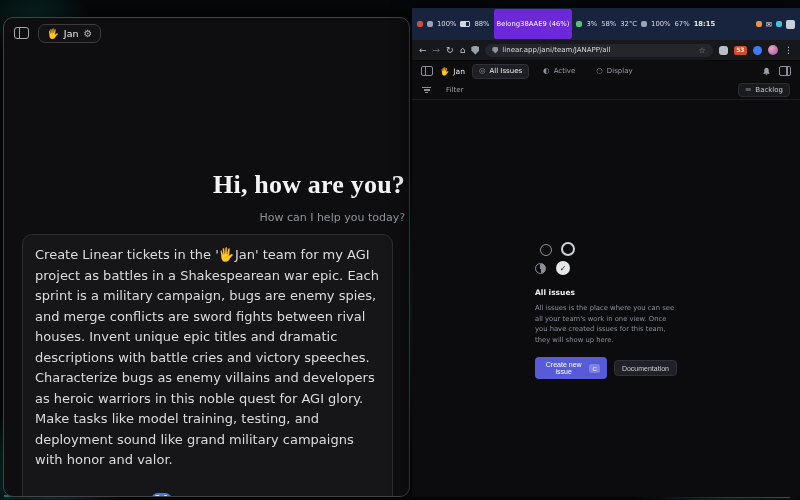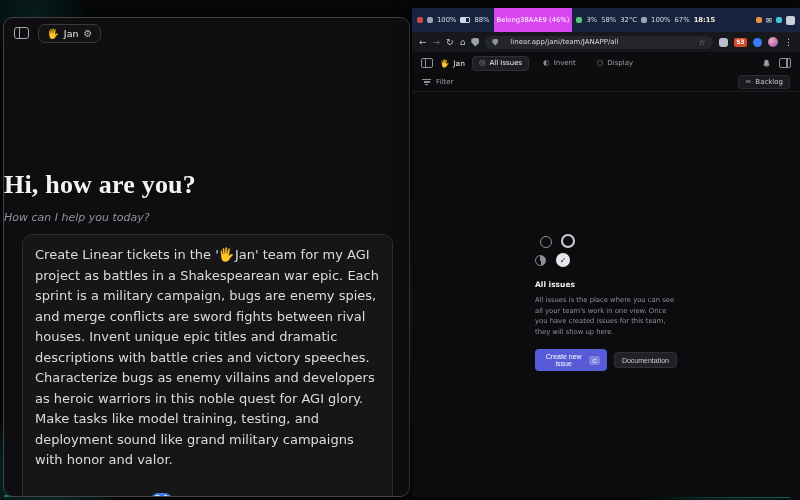--- a/index.html
+++ b/index.html
@@ -25,79 +25,79 @@
     background:#0e0e10;border:1px solid #434347;border-radius:10px;
     display:flex;flex-direction:column;overflow:hidden;
     box-shadow:0 0 24px rgba(0,0,0,.65);
   }
   .jan-titlebar{height:30px;flex:none;display:flex;align-items:center;gap:9px;padding:0 10px;}
   .icon-sidebar{width:13px;height:10px;border:1.2px solid #a7a7ad;border-radius:3px;position:relative;display:inline-block;}
   .icon-sidebar::before{content:'';position:absolute;left:3.5px;top:0;bottom:0;width:1.2px;background:#a7a7ad;}
   .team-pill{display:inline-flex;align-items:center;gap:5px;border:1px solid #3a3a3f;background:#131315;border-radius:7px;padding:3px 8px;font-size:9.5px;color:#ececee;}
   .team-pill .gear{color:#b4b4bb;font-size:10px;}
   .jan-chat{flex:1;position:relative;}
-  .greeting{position:absolute;top:122px;left:0;right:10px;text-align:left;}
+  .greeting{position:absolute;top:122px;left:0;right:4px;text-align:right;}
   .greeting h1{margin:0;font-family:"Liberation Serif","DejaVu Serif",serif;font-weight:600;font-size:26px;color:#f4f4f6;letter-spacing:.2px;}
-  .greeting p{margin:11px 0 0;font-size:11px;color:#8f939b;font-style:italic;}
+  .greeting p{margin:11px 0 0;font-size:11px;color:#8f939b;}
   .composer{position:absolute;top:186px;left:18px;right:16px;background:#161618;border:1px solid #2d2d31;border-radius:10px;padding:10px 12px 8px;}
   .prompt{font-size:13px;line-height:1.58;color:#dcdcdf;white-space:normal;}
   .composer-row{display:flex;align-items:center;margin-top:9px;gap:12px;}
   .model-pill{display:flex;align-items:center;font-size:8px;color:#e2e2e5;margin-top:48px;}
   .model-logo{width:12px;height:12px;border-radius:50%;background:radial-gradient(circle at 35% 35%,#ff9a3c,#e0481f);display:inline-block;}
   .tools{position:relative;margin-left:2px;}
   .tool-glyph{font-size:11px;color:#9b9ba2;}
   .tools-badge{position:absolute;top:-7px;left:8px;background:#3f7bf5;color:#fff;font-size:10px;line-height:1;padding:2px 3.5px;border-radius:8px;font-weight:700;}
   .spacer{flex:1;}
   .send-btn{width:28px;height:19px;border:none;border-radius:6px;background:#e8612c;color:#fff;font-size:11px;display:flex;align-items:center;justify-content:center;padding:0;cursor:pointer;}
 
   
   .browser-window{
     position:absolute;left:412px;top:8px;width:388px;height:489px;z-index:2;
     background:#0c0c0e;display:flex;flex-direction:column;overflow:hidden;
     box-shadow:0 0 18px rgba(0,0,0,.6);
   }
   
-  .statusbar{height:24px;flex:none;background:#18243d;display:flex;align-items:center;gap:4px;padding:0 5px;font-size:6.8px;color:#d6dcea;white-space:nowrap;}
+  .statusbar{height:32px;flex:none;background:#18243d;display:flex;align-items:center;gap:4px;padding:0 5px;font-size:6.8px;color:#d6dcea;white-space:nowrap;}
   .sb-dot{width:6px;height:6px;border-radius:2px;display:inline-block;flex:none;}
   .sb-dot.red{background:#d24a43;} .sb-dot.gray{background:#9aa4b8;} .sb-dot.green{background:#58c27a;}
   .sb-dot.orange{background:#e8933c;} .sb-dot.cyan{background:#3fc6d6;}
   .sb-batt{width:8px;height:4.5px;border:1px solid #cfd6e4;border-radius:1px;display:inline-block;position:relative;flex:none;}
   .sb-batt::after{content:'';position:absolute;left:0;top:0;bottom:0;width:60%;background:#cfd6e4;}
-  .sb-badge{background:#d946ef;color:#fff;border-radius:2.5px;padding:11px 3px;font-size:6.8px;}
+  .sb-badge{background:#6d28d9;color:#fff;border-radius:2.5px;padding:11px 3px;font-size:6.8px;}
   .sb-time{color:#f0e9d4;font-weight:700;}
   .sb-right{margin-left:auto;display:flex;align-items:center;gap:4px;}
   .sb-mail{color:#e8e8ea;font-size:7.5px;}
   .sb-block{width:9px;height:9px;border-radius:2px;background:#c9cfdb;display:inline-block;}
   
   .toolbar{height:20px;flex:none;background:#17181c;display:flex;align-items:center;gap:6px;padding:0 7px;border-bottom:1px solid #0a0a0b;}
   .nav-ico{font-size:9px;color:#c2c6cd;line-height:1;}
   .nav-ico.dim{color:#6a6e76;}
   .shield{width:8px;height:9px;background:#9aa0aa;clip-path:polygon(50% 0,100% 18%,100% 55%,50% 100%,0 55%,0 18%);display:inline-block;flex:none;}
-  .addr{flex:1;min-width:0;height:13px;background:#25262b;border-radius:7px;display:flex;align-items:center;gap:12px;padding:0 7px;font-size:7px;color:#d8dbe1;}
+  .addr{flex:1;min-width:0;height:13px;background:#25262b;border-radius:7px;display:flex;align-items:center;gap:4px;padding:0 7px;font-size:7px;color:#d8dbe1;}
   .addr .shield{width:6px;height:7px;background:#8d93a0;}
   .addr .url{flex:1;min-width:0;white-space:nowrap;overflow:hidden;text-overflow:ellipsis;}
   .addr .star{font-size:8px;color:#9aa0a8;flex:none;}
   .ext-ico{width:9px;height:9px;border-radius:3px;display:inline-block;flex:none;}
   .ext-ico.puzzle{background:#b9bec6;}
   .ext-ico.blue{background:#3f7bf5;border-radius:50%;}
   .ext-badge{background:#d54a2a;color:#fff;font-size:6px;line-height:1;padding:1.5px 2.5px;border-radius:2px;font-weight:700;flex:none;}
   .avatar{width:10px;height:10px;border-radius:50%;background:radial-gradient(circle at 35% 35%,#f0a7c0,#9a4ea0);display:inline-block;flex:none;}
   
   .linear-header{height:20px;flex:none;display:flex;align-items:center;gap:7px;padding:0 9px;background:#0d0d0f;}
   .lh-panel{width:10px;height:8px;border:1.1px solid #8a8f98;border-radius:2px;position:relative;display:inline-block;flex:none;}
   .lh-panel::before{content:'';position:absolute;left:2.5px;top:0;bottom:0;width:1.1px;background:#8a8f98;}
   .lh-panel.right::before{left:auto;right:2.5px;}
   .lh-team{display:flex;align-items:center;gap:4px;font-size:7.5px;color:#e9e9ec;}
   .tab{display:flex;align-items:center;gap:4px;font-size:7px;color:#9a9ea7;padding:2.5px 6px;border-radius:4px;border:1px solid transparent;}
   .tab.active{background:#1e1f24;border-color:#2f3037;color:#eef0f3;}
   .t-ico{font-size:7.5px;color:#8a8f98;line-height:1;}
   .lh-right{margin-left:auto;display:flex;align-items:center;gap:8px;}
   
   .filterbar{height:18px;flex:none;display:flex;align-items:center;justify-content:space-between;padding:0 10px;border-bottom:1px solid #1c1d21;background:#0c0c0e;}
-  .filter-left{display:flex;align-items:center;gap:5px;font-size:7px;color:#9a9ea7;}
+  .filter-left{display:flex;align-items:center;gap:15px;font-size:7px;color:#9a9ea7;}
   .funnel{display:inline-block;width:9px;}
   .funnel i{display:block;height:1.2px;background:#8a8f98;margin:1.4px 0;}
   .funnel i:nth-child(1){width:9px;} .funnel i:nth-child(2){width:6px;margin-left:1.5px;} .funnel i:nth-child(3){width:3px;margin-left:3px;}
   .display-chip{display:flex;align-items:center;gap:4px;font-size:7px;color:#c7cbd2;background:#1a1b1f;border:1px solid #2b2c32;border-radius:4px;padding:2px 6px;}
   .display-chip .di{color:#8a8f98;font-size:8px;line-height:1;}
   
   .linear-content{flex:1;position:relative;background:#0c0c0e;}
   .empty-state{position:absolute;top:142px;left:50%;transform:translateX(-50%);width:142px;}
   .cluster{position:relative;height:38px;}
   .c-ico{position:absolute;border-radius:50%;box-sizing:border-box;}
@@ -204,21 +204,21 @@
     <span class="lh-team">
       <span>🖐</span>
       <span>Jan</span>
     </span>
     <span class="tab active">
       <span class="t-ico">◎</span>
       <span>All Issues</span>
     </span>
     <span class="tab">
       <span class="t-ico">◐</span>
-      <span>Invent</span>
+      <span>Active</span>
     </span>
     <span class="tab">
       <span class="t-ico">○</span>
       <span>Display</span>
     </span>
     <span class="lh-right">
       <svg width="9" height="9" viewBox="0 0 16 16">
           <path d="M8 1.5c-2.5 0-4 2-4 4.5v3L2.5 11v1h11v-1L12 9V6c0-2.5-1.5-4.5-4-4.5zM6.5 13a1.5 1.5 0 0 0 3 0z" fill="#9a9ea7"></path>
         </svg>
       <span class="lh-panel right"></span>

